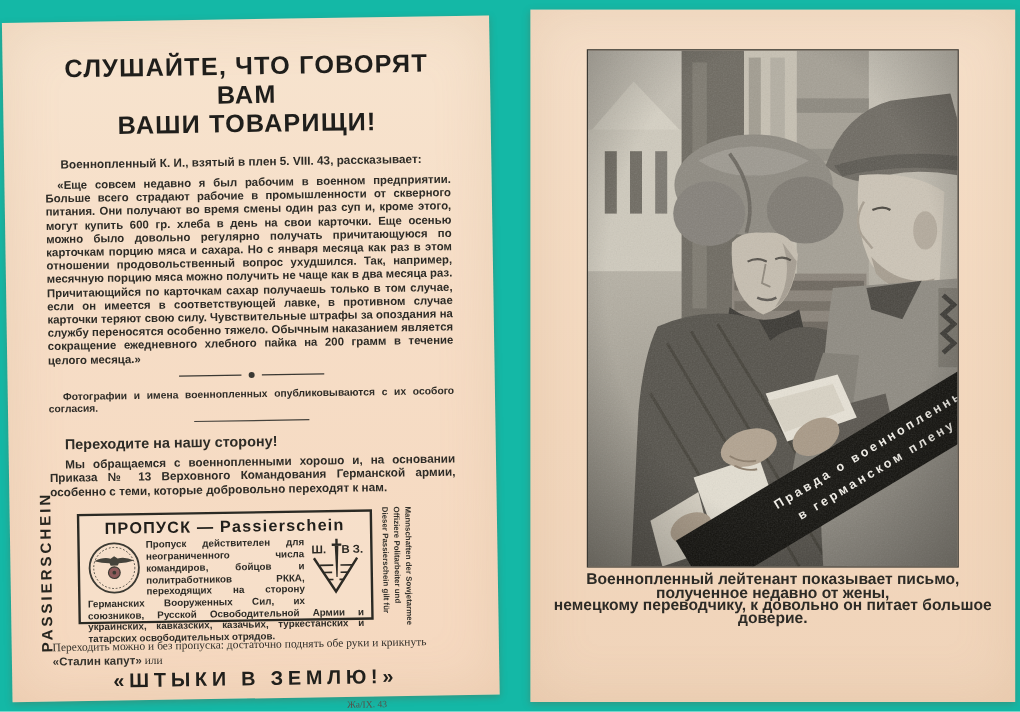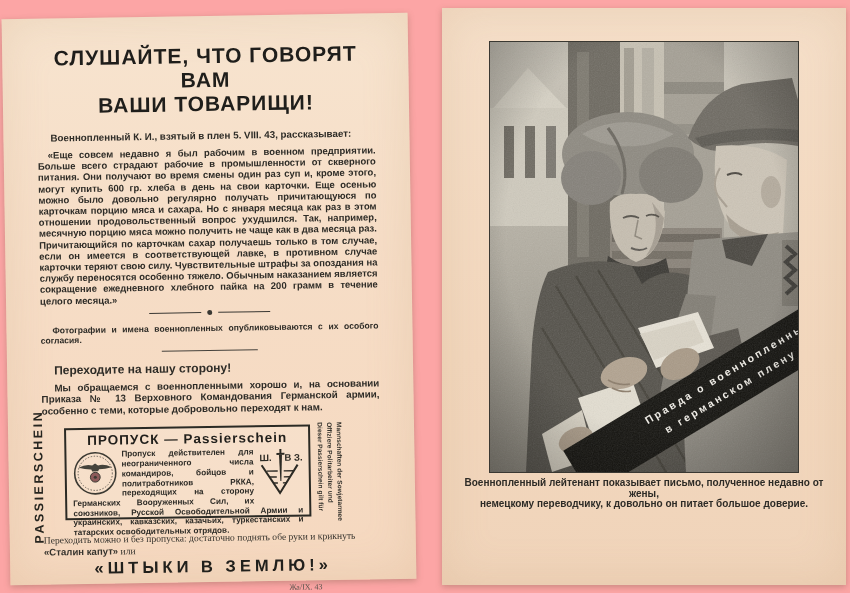--- a/index.html
+++ b/index.html
@@ -1,17 +1,17 @@
 <!DOCTYPE html>
 <html><head>
 <meta charset="utf-8">
 <style>
   html,body{margin:0;padding:0;}
   body{width:850px;height:593px;background:#ffffff;font-family:"Liberation Sans",sans-serif;}
-  .scene{position:relative;width:850px;height:593px;background:#fca5a5;overflow:hidden;}
+  .scene{position:relative;width:850px;height:593px;background:#14b8a6;overflow:hidden;}
 
   .page{box-shadow:0 2px 6px rgba(110,85,60,.35), inset 0 0 46px rgba(198,155,112,.22);}
   .page-left{position:absolute;left:6px;top:16px;width:406px;height:566px;
     background:linear-gradient(180deg,#f7e4cf 0%,#f6ddc6 45%,#f5d8bf 100%);
     transform:rotate(-0.9deg);color:#2e2c27;}
   .page-right{position:absolute;left:442px;top:8px;width:404px;height:577px;
     background:linear-gradient(180deg,#f5dfc9 0%,#f2d7bd 60%,#f0d4ba 100%);color:#2e2c27;}
 
   
   .inner{padding:0 34px;}
@@ -43,21 +43,21 @@
 
   .no-pass{margin:6px 0 0;font-family:"Liberation Serif",serif;font-size:9.6px;line-height:11.5px;color:#34322c;}
   .no-pass .shout{font-family:"Liberation Sans",sans-serif;font-weight:bold;}
   .slogan{margin:2px 0 0;text-align:center;font-weight:bold;font-size:16.5px;letter-spacing:4px;color:#21201c;}
   .print-code{margin:8px 60px 0 0;text-align:right;font-family:"Liberation Serif",serif;font-size:8px;color:#55524a;}
 
   
   .photo{position:relative;margin:34px 0 0 48px;width:308px;height:430px;background:#8b877e;
     overflow:hidden;outline:1.5px solid #3a3832;}
   .photo svg{display:block;width:100%;height:100%;}
-  .caption{margin:6px auto 0;width:372px;text-align:center;font-weight:bold;font-size:10px;
+  .caption{margin:6px auto 0;width:372px;text-align:center;font-weight:bold;font-size:13px;
     line-height:10.6px;color:#2d2b26;}
 </style>
 </head>
 <body>
 
 <div class="scene">
 
   <div class="page page-left">
     <div class="inner">
 

